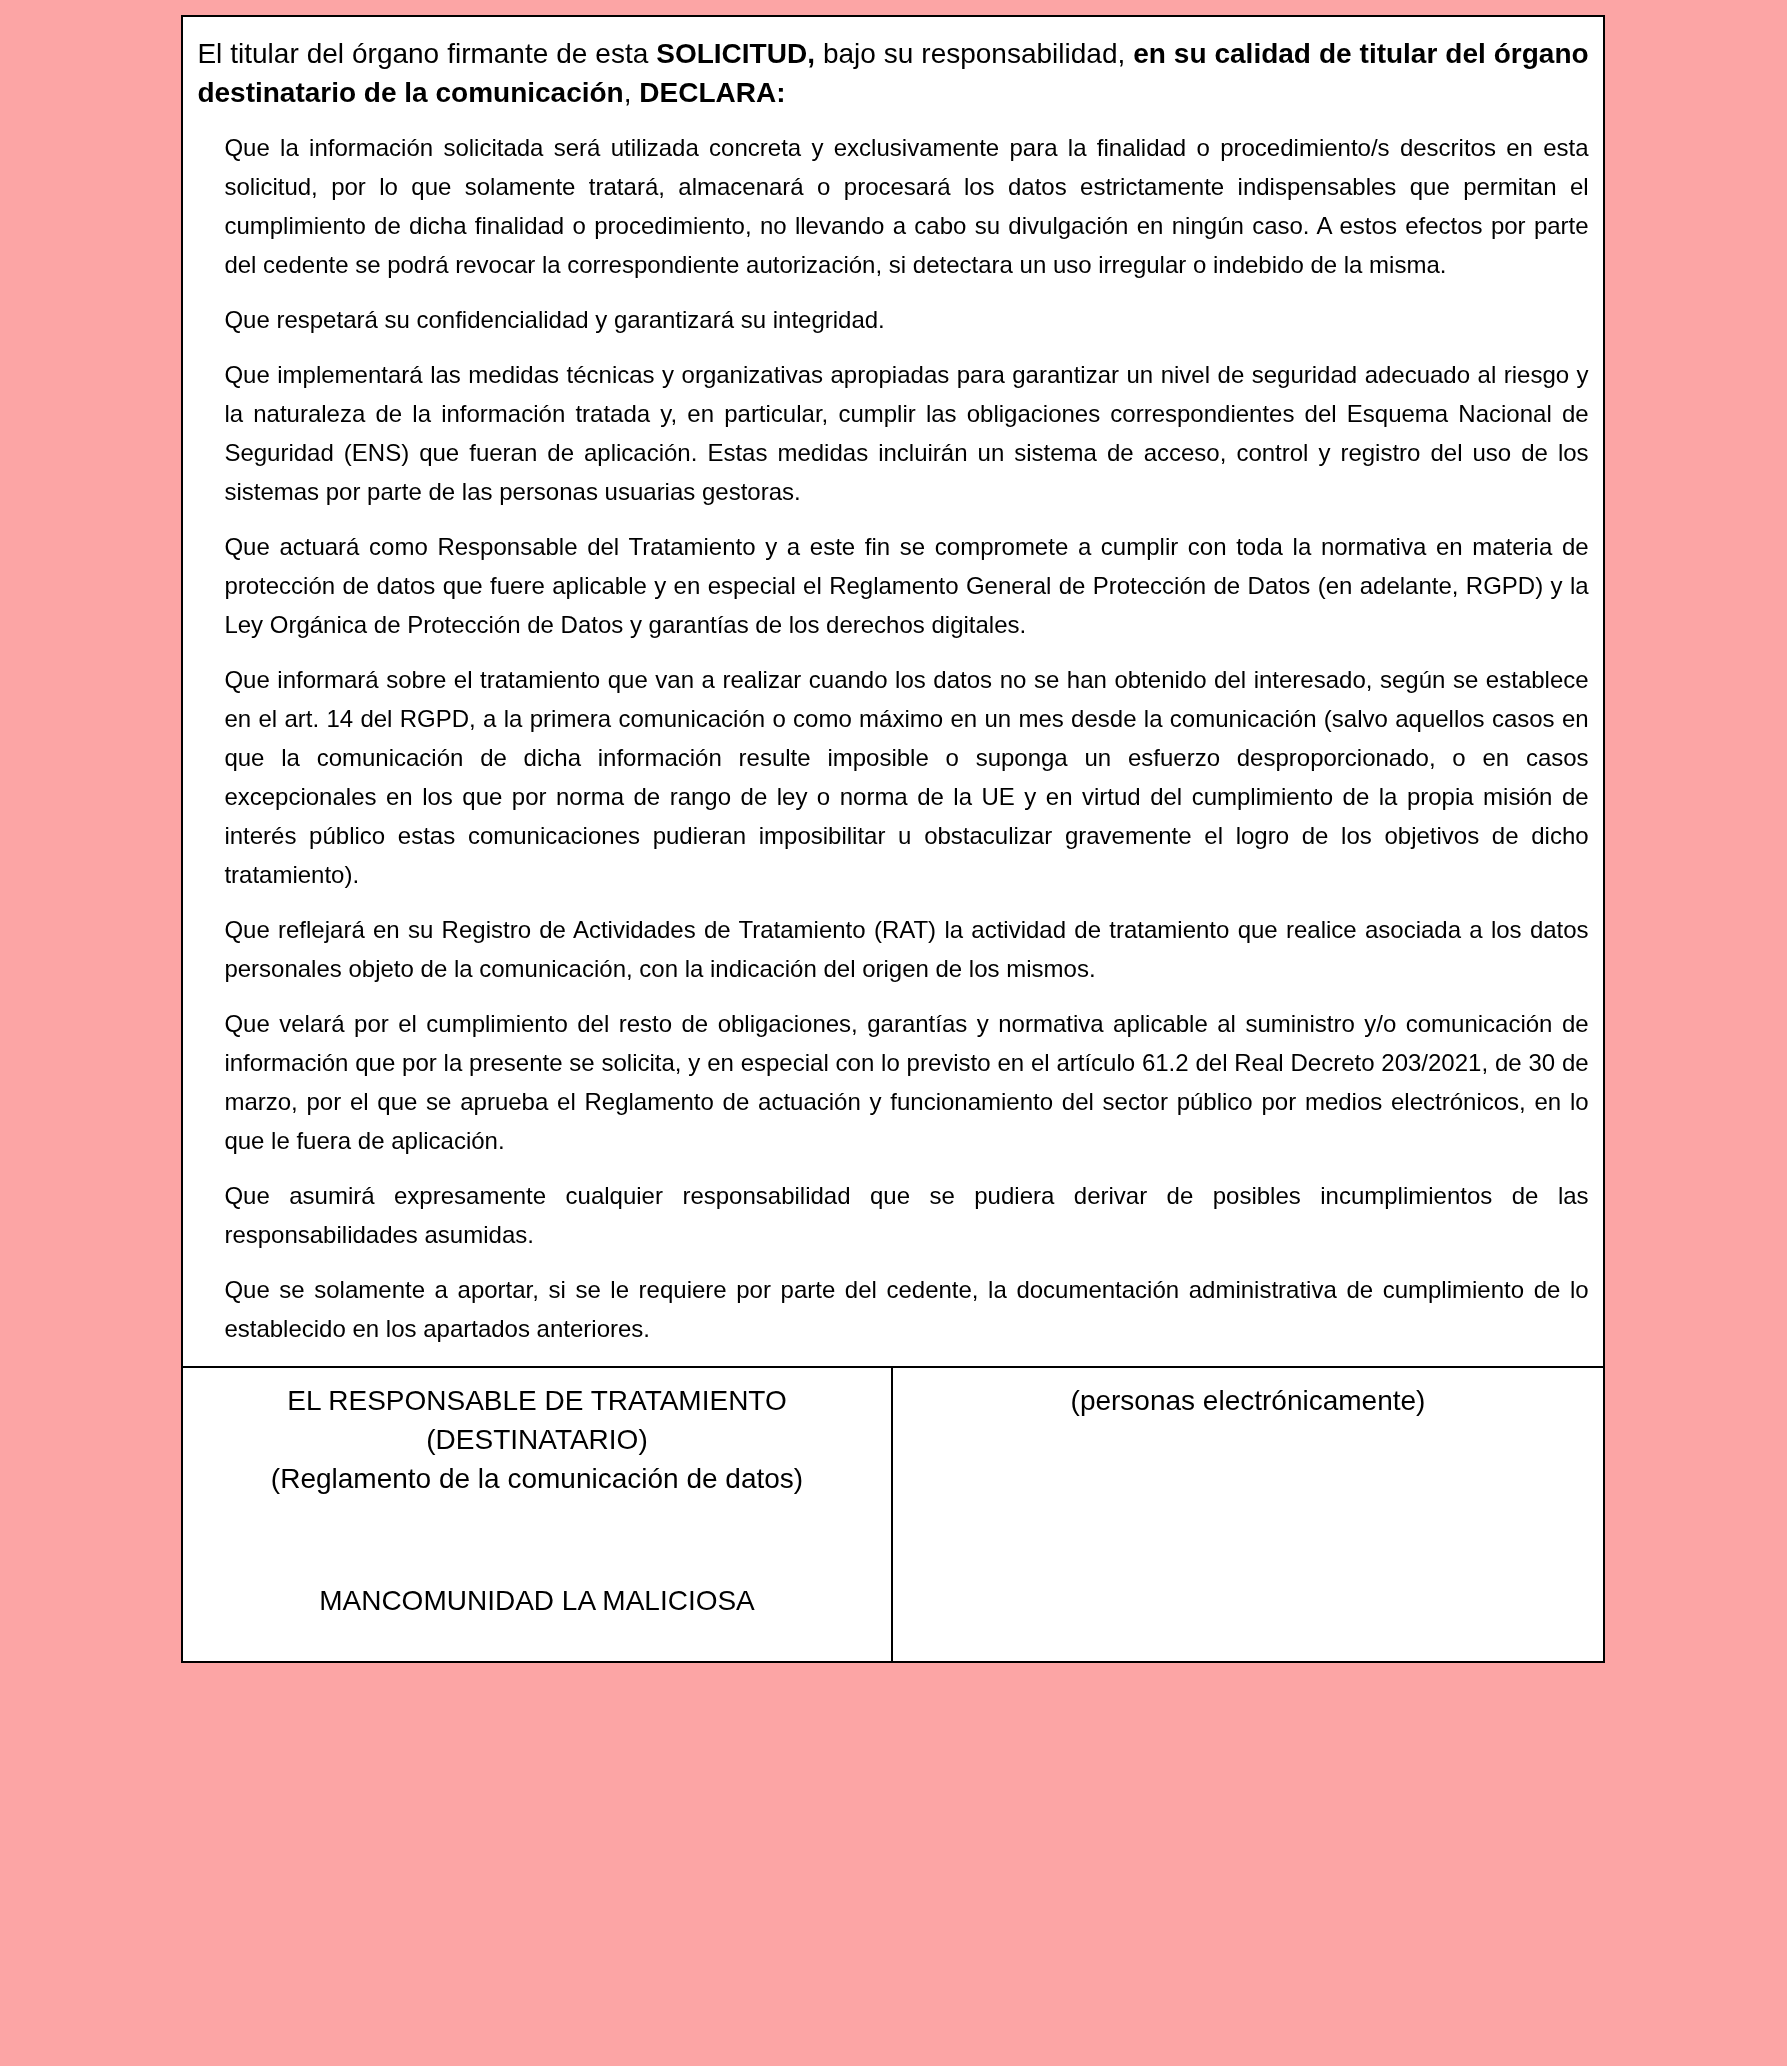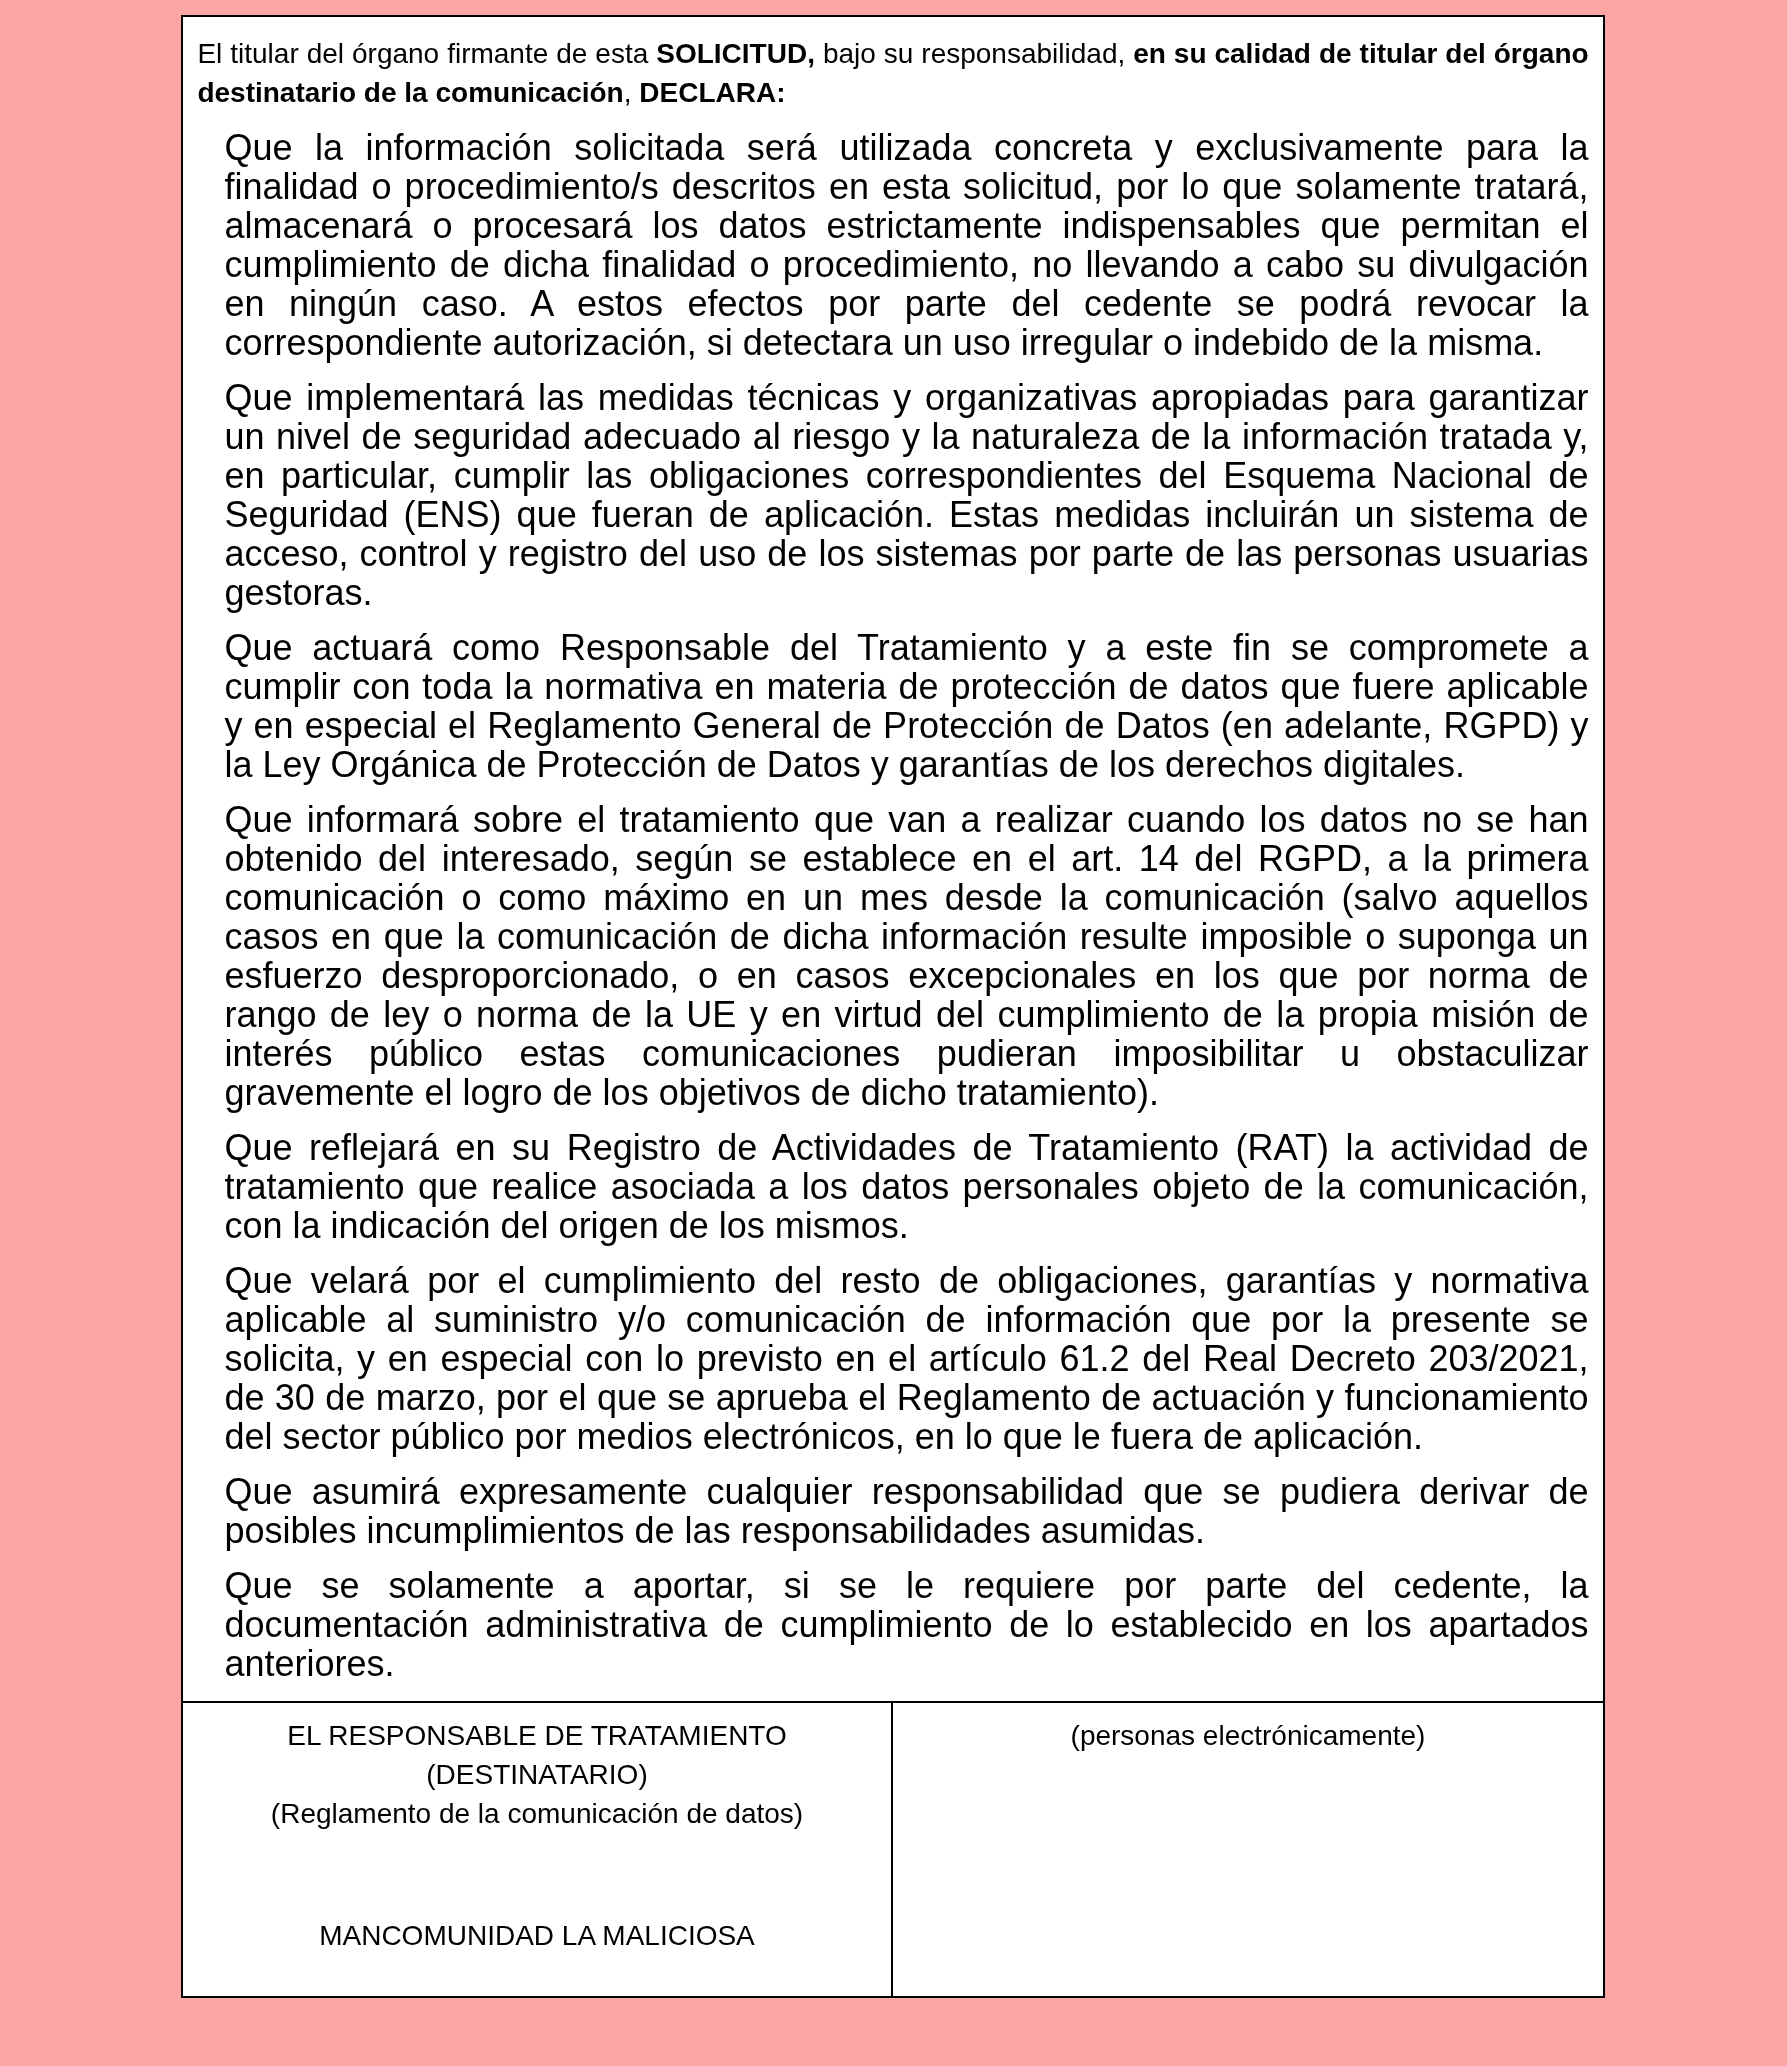--- a/index.html
+++ b/index.html
@@ -28,21 +28,21 @@
   }
   .intro {
     margin: 0;
     font-size: 28px;
     line-height: 39px;
     text-align: justify;
   }
   .intro b { font-weight: bold; }
   .paragraphs p {
     margin: 16px 0 0 27px;
-    font-size: 36px;
+    font-size: 24px;
     line-height: 39px;
     text-align: justify;
   }
   .sig-table {
     display: flex;
     margin: 17.3px -14.4px 0 -14.4px;
     border-top: 2.9px solid #000000;
     height: 295px;
     box-sizing: border-box;
   }
@@ -65,20 +65,21 @@
 </head>
 <body>
 
 <div class="page">
   <div class="declaration-box">
 
     <p class="intro"><span>El titular del órgano firmante de esta </span><b>SOLICITUD,</b><span> bajo su responsabilidad, </span><b>en su calidad de titular del órgano destinatario de la comunicación</b><span>, </span><b>DECLARA:</b></p>
 
     <div class="paragraphs">
         <p>Que la información solicitada será utilizada concreta y exclusivamente para la finalidad o procedimiento/s descritos en esta solicitud, por lo que solamente tratará, almacenará o procesará los datos estrictamente indispensables que permitan el cumplimiento de dicha finalidad o procedimiento, no llevando a cabo su divulgación en ningún caso. A estos efectos por parte del cedente se podrá revocar la correspondiente autorización, si detectara un uso irregular o indebido de la misma.</p>
+        <p>Que respetará su confidencialidad y garantizará su integridad.</p>
         <p>Que implementará las medidas técnicas y organizativas apropiadas para garantizar un nivel de seguridad adecuado al riesgo y la naturaleza de la información tratada y, en particular, cumplir las obligaciones correspondientes del Esquema Nacional de Seguridad (ENS) que fueran de aplicación. Estas medidas incluirán un sistema de acceso, control y registro del uso de los sistemas por parte de las personas usuarias gestoras.</p>
         <p>Que actuará como Responsable del Tratamiento y a este fin se compromete a cumplir con toda la normativa en materia de protección de datos que fuere aplicable y en especial el Reglamento General de Protección de Datos (en adelante, RGPD) y la Ley Orgánica de Protección de Datos y garantías de los derechos digitales.</p>
         <p>Que informará sobre el tratamiento que van a realizar cuando los datos no se han obtenido del interesado, según se establece en el art. 14 del RGPD, a la primera comunicación o como máximo en un mes desde la comunicación (salvo aquellos casos en que la comunicación de dicha información resulte imposible o suponga un esfuerzo desproporcionado, o en casos excepcionales en los que por norma de rango de ley o norma de la UE y en virtud del cumplimiento de la propia misión de interés público estas comunicaciones pudieran imposibilitar u obstaculizar gravemente el logro de los objetivos de dicho tratamiento).</p>
         <p>Que reflejará en su Registro de Actividades de Tratamiento (RAT) la actividad de tratamiento que realice asociada a los datos personales objeto de la comunicación, con la indicación del origen de los mismos.</p>
         <p>Que velará por el cumplimiento del resto de obligaciones, garantías y normativa aplicable al suministro y/o comunicación de información que por la presente se solicita, y en especial con lo previsto en el artículo 61.2 del Real Decreto 203/2021, de 30 de marzo, por el que se aprueba el Reglamento de actuación y funcionamiento del sector público por medios electrónicos, en lo que le fuera de aplicación.</p>
         <p>Que asumirá expresamente cualquier responsabilidad que se pudiera derivar de posibles incumplimientos de las responsabilidades asumidas.</p>
         <p>Que se solamente a aportar, si se le requiere por parte del cedente, la documentación administrativa de cumplimiento de lo establecido en los apartados anteriores.</p>
       </div>
 
     <div class="sig-table">

